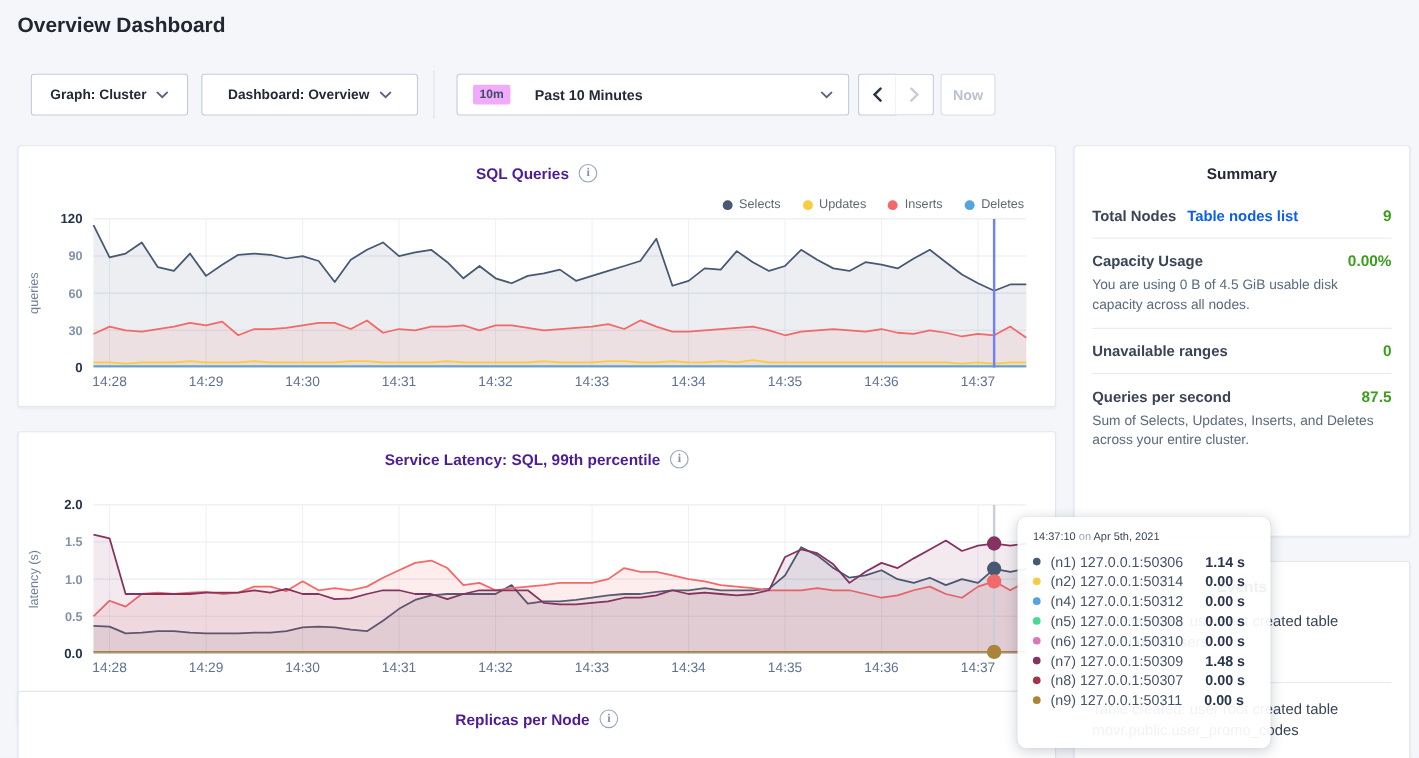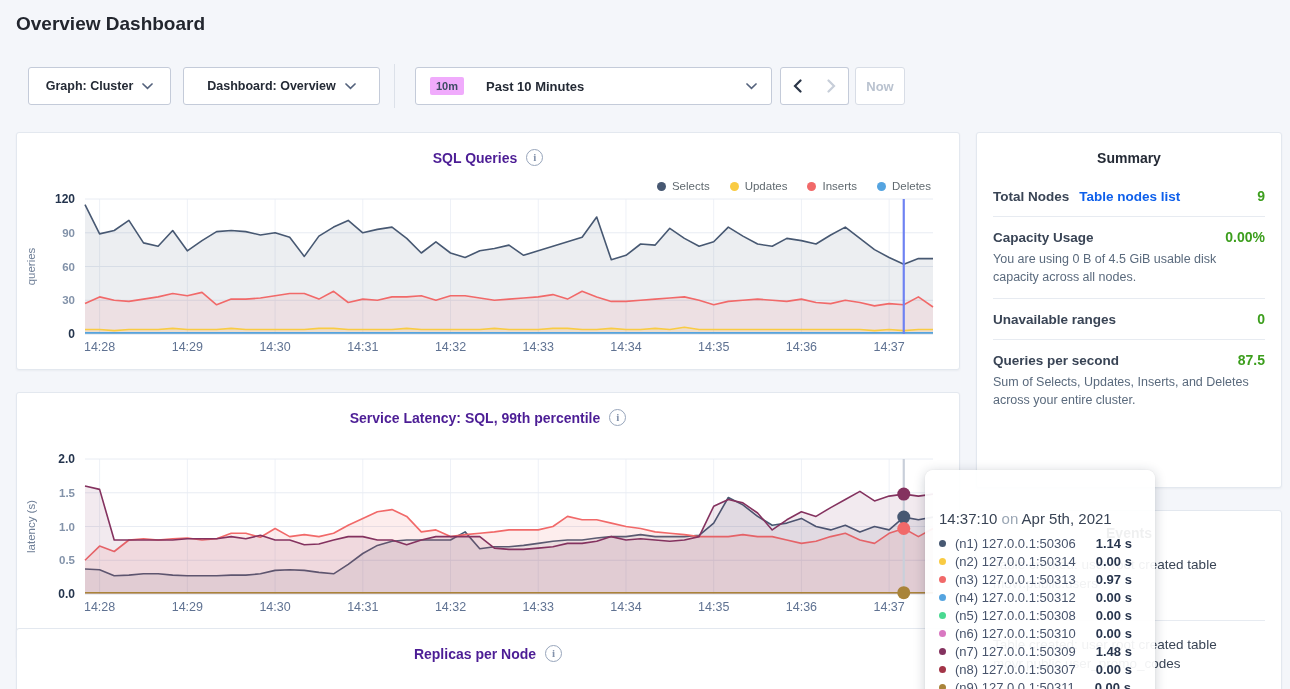--- a/index.html
+++ b/index.html
@@ -60,21 +60,21 @@
   .s-value{margin-left:auto;font-weight:700;font-size:14px;color:#3C9E1D;white-space:nowrap;}
   .s-sub{font-size:12.5px;color:#5A6A7D;line-height:18px;margin-top:5px;}
   .e-row{margin:0 16px;padding:6px 0 27px;font-size:13.5px;color:#394455;line-height:19px;}
   .e-row + .e-row{border-top:1px solid #E7EBF1;padding:14px 0;}
 
   
   #tooltip{position:absolute;left:925px;top:470px;width:230px;min-height:210px;
            background:rgba(255,255,255,0.93);border-radius:8px;
            box-shadow:0 2px 12px rgba(28,42,62,0.22),0 0 1px rgba(0,0,0,0.15);
            padding:13px 14px 10px;z-index:40;}
-  .tt-head{font-size:15px;color:#394455;margin-bottom:7px;margin-top:27px;}
+  .tt-head{font-size:10px;color:#394455;margin-bottom:7px;}
   .tt-on{color:#9AA6B4;}
   .tt-row{display:flex;align-items:center;height:18px;font-size:13px;color:#47536B;}
   .tt-dot{width:7px;height:7px;border-radius:50%;margin-right:9px;flex:none;}
   .tt-val{margin-left:20px;font-weight:700;color:#28354D;text-align:center;}
 </style>
 </head>
 <body>
 
 <h1 class="page-title">Overview Dashboard</h1>
 
@@ -287,25 +287,20 @@
         <span class="tt-dot" style="background:#475872"></span>
         <span class="tt-node">(n1) 127.0.0.1:50306</span>
         <span class="tt-val">1.14 s</span>
       </div>
       <div class="tt-row">
         <span class="tt-dot" style="background:#F9CB43"></span>
         <span class="tt-node">(n2) 127.0.0.1:50314</span>
         <span class="tt-val">0.00 s</span>
       </div>
       <div class="tt-row">
-        <span class="tt-dot" style="background:#F16969"></span>
-        <span class="tt-node">(n3) 127.0.0.1:50313</span>
-        <span class="tt-val">0.97 s</span>
-      </div>
-      <div class="tt-row">
         <span class="tt-dot" style="background:#55A4E0"></span>
         <span class="tt-node">(n4) 127.0.0.1:50312</span>
         <span class="tt-val">0.00 s</span>
       </div>
       <div class="tt-row">
         <span class="tt-dot" style="background:#4AD991"></span>
         <span class="tt-node">(n5) 127.0.0.1:50308</span>
         <span class="tt-val">0.00 s</span>
       </div>
       <div class="tt-row">

